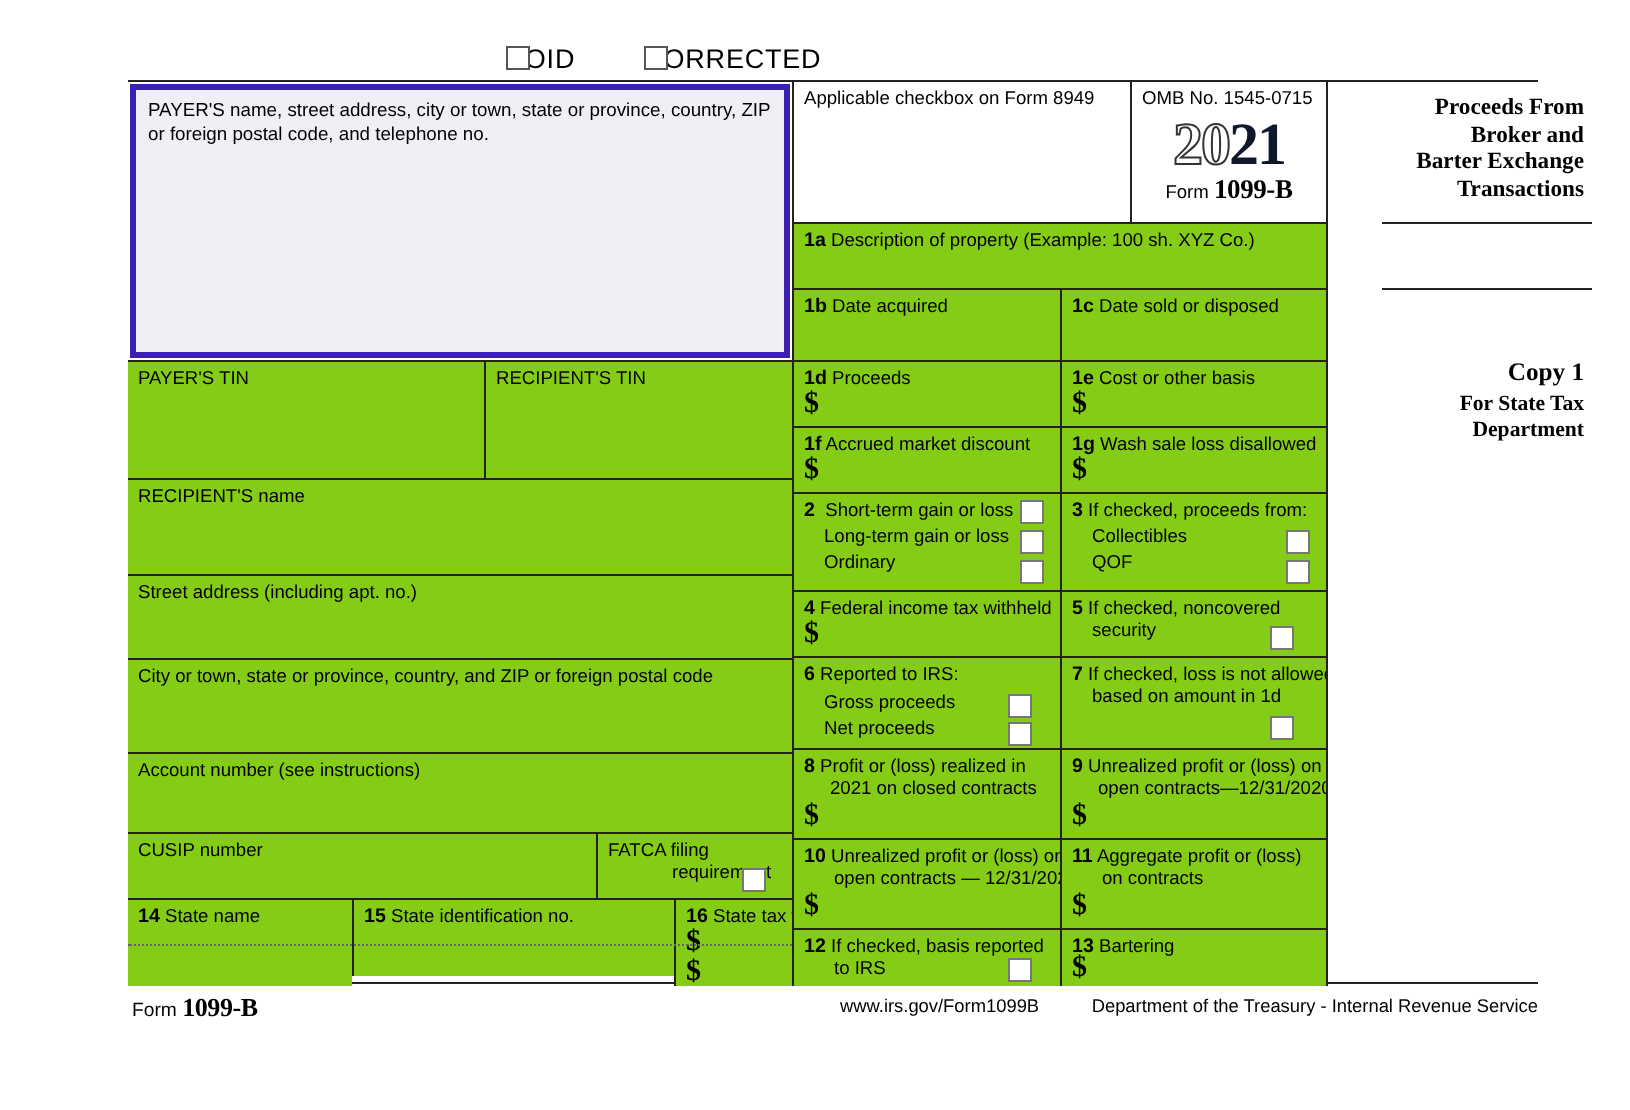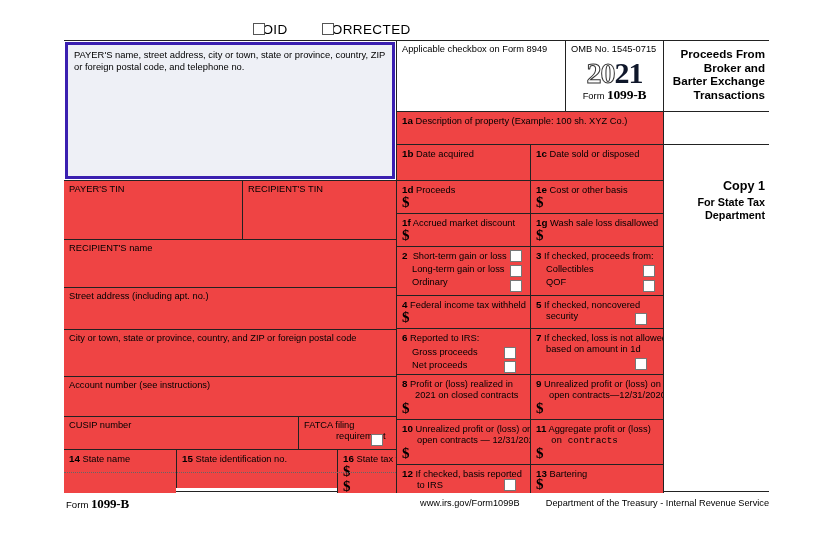--- a/index.html
+++ b/index.html
@@ -30,24 +30,24 @@
     position:absolute;left:64px;top:40px;width:705px;height:452px;
     box-sizing:border-box;
     border-top:1.4px solid #222;
     border-bottom:1.4px solid #222;
   }
 
   
   .colL{position:absolute;left:0;top:0;width:332px;height:452px;box-sizing:border-box;}
   .colM{position:absolute;left:332px;top:0;width:268px;height:452px;box-sizing:border-box;
         border-left:1.4px solid #222;border-right:1.4px solid #222;}
-  .colR{position:absolute;left:600px;top:0;width:105px;height:452px;box-sizing:border-box;}
-
-  
-  .cell{position:absolute;box-sizing:border-box;background:#ef4444;overflow:hidden;}
+  .colR{position:absolute;left:627px;top:0;width:105px;height:452px;box-sizing:border-box;font-family:Liberation Serif, serif;}
+
+  
+  .cell{position:absolute;box-sizing:border-box;background:#84cc16;overflow:hidden;}
   .cell.wht{background:#fff;}
   .lbl{
     font-size:9.3px;line-height:11px;
     padding:3px 0 0 5px;display:block;color:#000;white-space:nowrap;
   }
   .lbl.wrap{white-space:normal;}
   .bnum{font-weight:bold;font-size:9.8px;}
   .dollar{
     position:absolute;left:5px;font-size:15px;font-weight:bold;line-height:15px;
     font-family:"Liberation Serif", serif;
@@ -272,21 +272,21 @@
         <span class="dollar" style="top:26px;">$</span>
       </div>
 
       <div class="cell" style="left:0;top:378px;width:133px;height:45px;border-top:1.4px solid #222;">
         <span class="lbl"><b class="bnum">10</b> <span>Unrealized profit or (loss) on</span></span>
         <span class="lbl" style="padding-left:20px;padding-top:0;">open contracts — 12/31/2021</span>
         <span class="dollar" style="top:26px;">$</span>
       </div>
       <div class="cell" style="left:133px;top:378px;width:133px;height:45px;border-top:1.4px solid #222;border-left:1.4px solid #222;">
         <span class="lbl"><b class="bnum">11</b> <span>Aggregate profit or (loss)</span></span>
-        <span class="lbl" style="padding-left:20px;padding-top:0;font-family:Liberation Mono, monospace;">on contracts</span>
+        <span class="lbl" style="padding-left:20px;padding-top:0;">on contracts</span>
         <span class="dollar" style="top:26px;">$</span>
       </div>
 
       <div class="cell" style="left:0;top:423px;width:133px;height:29px;border-top:1.4px solid #222;">
         <span class="lbl"><b class="bnum">12</b> <span>If checked, basis reported</span></span>
         <span class="lbl" style="padding-left:20px;padding-top:0;">to IRS</span>
         <span class="cb" style="right:14px;top:14px;"></span>
       </div>
       <div class="cell" style="left:133px;top:423px;width:133px;height:29px;border-top:1.4px solid #222;border-left:1.4px solid #222;">
         <span class="lbl"><b class="bnum">13</b> <span>Bartering</span></span>

